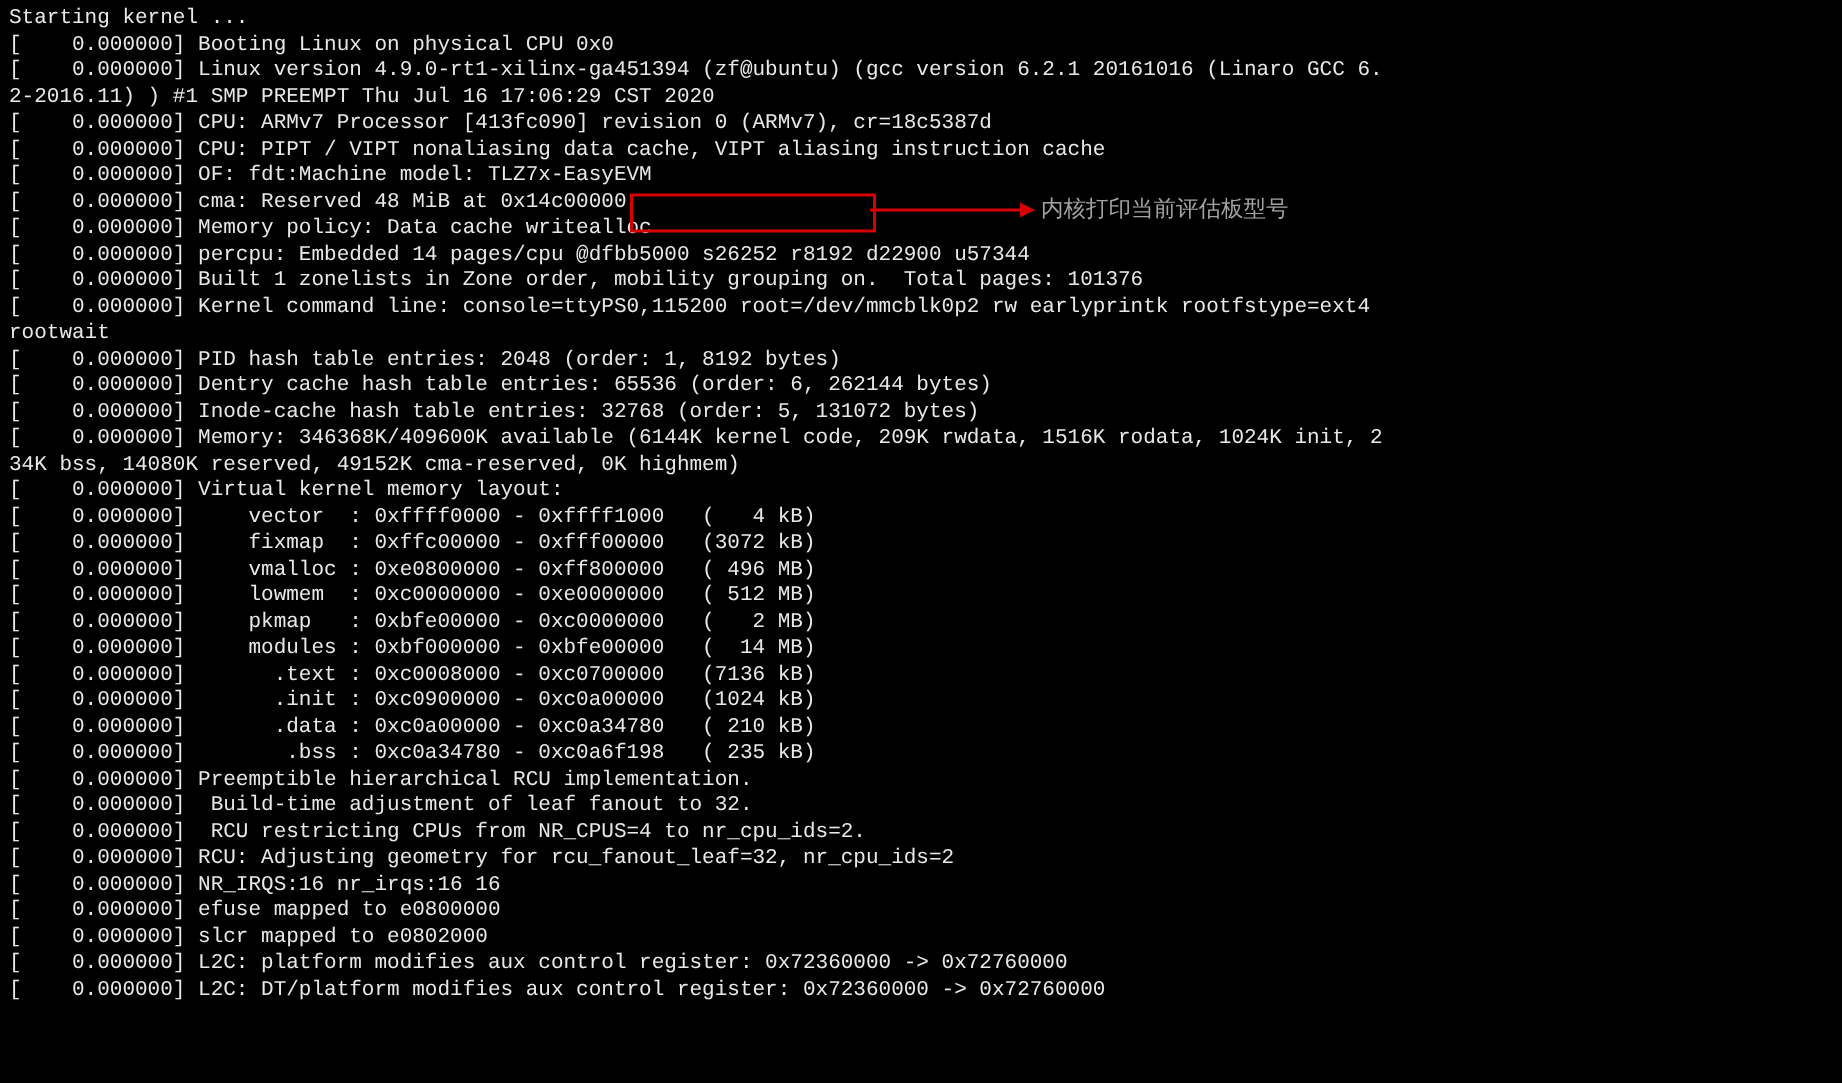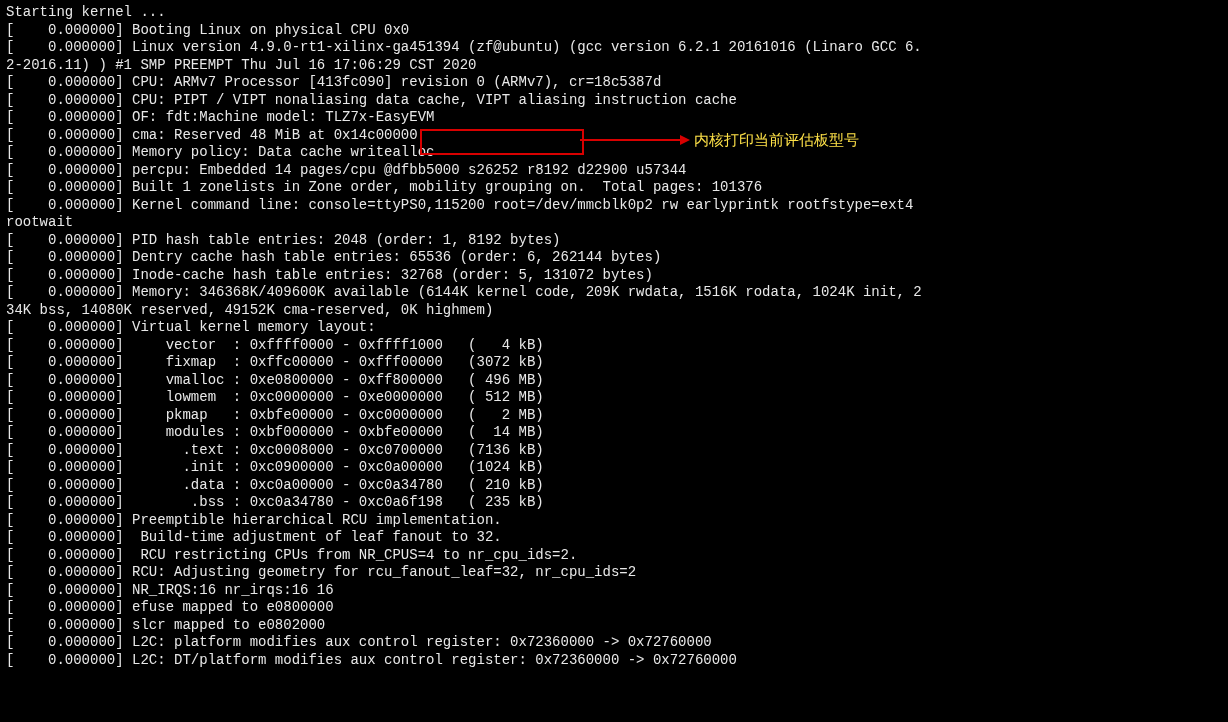--- a/index.html
+++ b/index.html
@@ -38,21 +38,21 @@
     position: absolute;
     width: 0;
     height: 0;
     border-top: 5px solid transparent;
     border-bottom: 5px solid transparent;
     border-left: 10px solid #d80000;
     pointer-events: none;
   }
   .annotation-text {
     position: absolute;
-    color: #fde047;
+    color: #a3a3a3;
     font-family: sans-serif, "Microsoft YaHei", SimSun;
     font-size: 15px;
     pointer-events: none;
     white-space: nowrap;
   }
 </style>
 </head>
 <body>
 
 <div class="terminal" id="term"><span class="line">Starting kernel ...</span><span class="line"></span><span class="line">[    0.000000] Booting Linux on physical CPU 0x0</span><span class="line">[    0.000000] Linux version 4.9.0-rt1-xilinx-ga451394 (zf@ubuntu) (gcc version 6.2.1 20161016 (Linaro GCC 6.</span><span class="line">2-2016.11) ) #1 SMP PREEMPT Thu Jul 16 17:06:29 CST 2020</span><span class="line">[    0.000000] CPU: ARMv7 Processor [413fc090] revision 0 (ARMv7), cr=18c5387d</span><span class="line">[    0.000000] CPU: PIPT / VIPT nonaliasing data cache, VIPT aliasing instruction cache</span><span class="line">[    0.000000] OF: fdt:Machine model: TLZ7x-EasyEVM</span><span class="line">[    0.000000] cma: Reserved 48 MiB at 0x14c00000</span><span class="line">[    0.000000] Memory policy: Data cache writealloc</span><span class="line">[    0.000000] percpu: Embedded 14 pages/cpu @dfbb5000 s26252 r8192 d22900 u57344</span><span class="line">[    0.000000] Built 1 zonelists in Zone order, mobility grouping on.  Total pages: 101376</span><span class="line">[    0.000000] Kernel command line: console=ttyPS0,115200 root=/dev/mmcblk0p2 rw earlyprintk rootfstype=ext4</span><span class="line">rootwait</span><span class="line">[    0.000000] PID hash table entries: 2048 (order: 1, 8192 bytes)</span><span class="line">[    0.000000] Dentry cache hash table entries: 65536 (order: 6, 262144 bytes)</span><span class="line">[    0.000000] Inode-cache hash table entries: 32768 (order: 5, 131072 bytes)</span><span class="line">[    0.000000] Memory: 346368K/409600K available (6144K kernel code, 209K rwdata, 1516K rodata, 1024K init, 2</span><span class="line">34K bss, 14080K reserved, 49152K cma-reserved, 0K highmem)</span><span class="line">[    0.000000] Virtual kernel memory layout:</span><span class="line">[    0.000000]     vector  : 0xffff0000 - 0xffff1000   (   4 kB)</span><span class="line">[    0.000000]     fixmap  : 0xffc00000 - 0xfff00000   (3072 kB)</span><span class="line">[    0.000000]     vmalloc : 0xe0800000 - 0xff800000   ( 496 MB)</span><span class="line">[    0.000000]     lowmem  : 0xc0000000 - 0xe0000000   ( 512 MB)</span><span class="line">[    0.000000]     pkmap   : 0xbfe00000 - 0xc0000000   (   2 MB)</span><span class="line">[    0.000000]     modules : 0xbf000000 - 0xbfe00000   (  14 MB)</span><span class="line">[    0.000000]       .text : 0xc0008000 - 0xc0700000   (7136 kB)</span><span class="line">[    0.000000]       .init : 0xc0900000 - 0xc0a00000   (1024 kB)</span><span class="line">[    0.000000]       .data : 0xc0a00000 - 0xc0a34780   ( 210 kB)</span><span class="line">[    0.000000]        .bss : 0xc0a34780 - 0xc0a6f198   ( 235 kB)</span><span class="line">[    0.000000] Preemptible hierarchical RCU implementation.</span><span class="line">[    0.000000]  Build-time adjustment of leaf fanout to 32.</span><span class="line">[    0.000000]  RCU restricting CPUs from NR_CPUS=4 to nr_cpu_ids=2.</span><span class="line">[    0.000000] RCU: Adjusting geometry for rcu_fanout_leaf=32, nr_cpu_ids=2</span><span class="line">[    0.000000] NR_IRQS:16 nr_irqs:16 16</span><span class="line">[    0.000000] efuse mapped to e0800000</span><span class="line">[    0.000000] slcr mapped to e0802000</span><span class="line">[    0.000000] L2C: platform modifies aux control register: 0x72360000 -&gt; 0x72760000</span><span class="line">[    0.000000] L2C: DT/platform modifies aux control register: 0x72360000 -&gt; 0x72760000</span></div>

